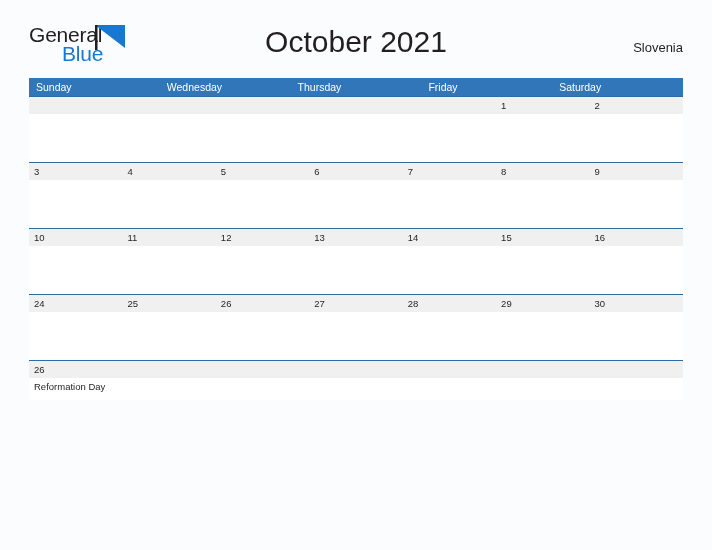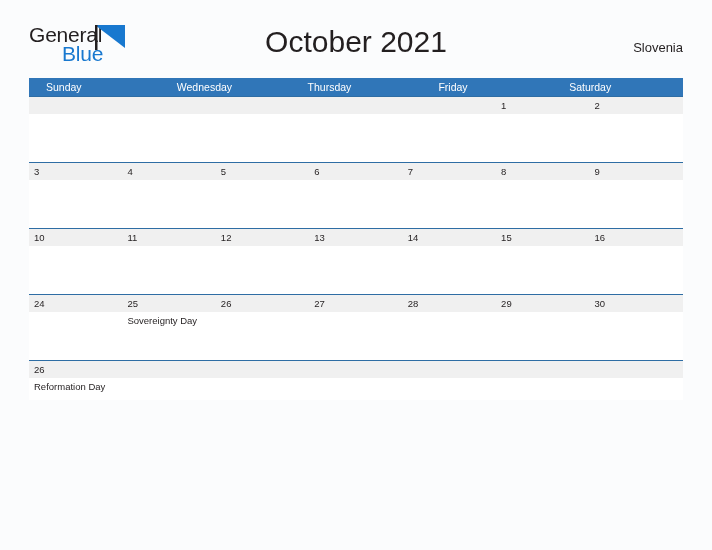--- a/index.html
+++ b/index.html
@@ -82,21 +82,21 @@
   .weekday-header {
     display: flex;
     background: #3076b8;
     height: 18px;
   }
   .weekday-cell {
     flex: 1 1 0;
     color: #ffffff;
     font-size: 10.5px;
     line-height: 18px;
-    padding-left: 17px;
+    padding-left: 7px;
     box-sizing: border-box;
     white-space: nowrap;
     overflow: hidden;
   }
 
   .week-row {
     border-top: 1.5px solid #2e6da4;
     height: 66px;
     box-sizing: border-box;
     position: relative;
@@ -233,29 +233,20 @@
   <div class="week-row">
     <div class="date-band">
       <div class="date-cell">24</div>
       <div class="date-cell">25</div>
       <div class="date-cell">26</div>
       <div class="date-cell">27</div>
       <div class="date-cell">28</div>
       <div class="date-cell">29</div>
       <div class="date-cell">30</div>
     </div>
-    <div class="event-band">
-      <div class="event-cell"></div>
-      <div class="event-cell">Sovereignty Day</div>
-      <div class="event-cell"></div>
-      <div class="event-cell"></div>
-      <div class="event-cell"></div>
-      <div class="event-cell"></div>
-      <div class="event-cell"></div>
-    </div>
   </div>
 
   <div class="week-row short">
     <div class="date-band">
       <div class="date-cell">26</div>
       <div class="date-cell"></div>
       <div class="date-cell"></div>
       <div class="date-cell"></div>
       <div class="date-cell"></div>
       <div class="date-cell"></div>

